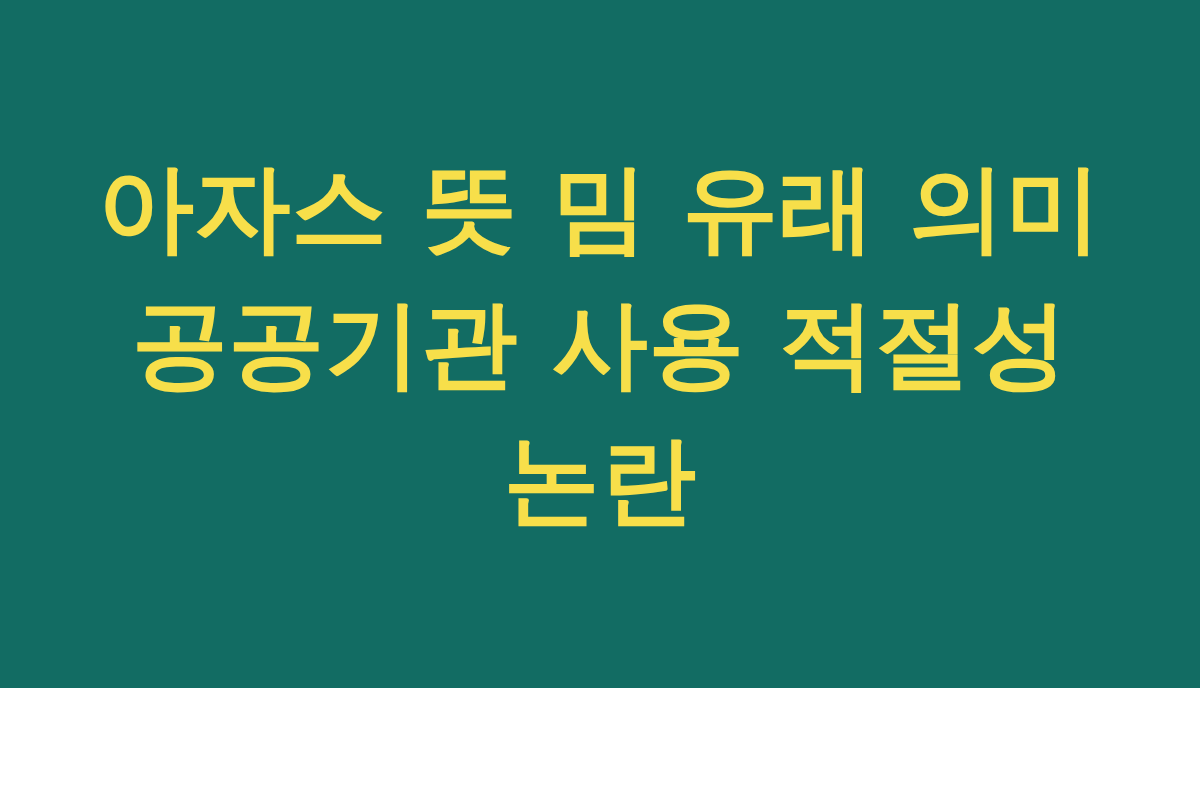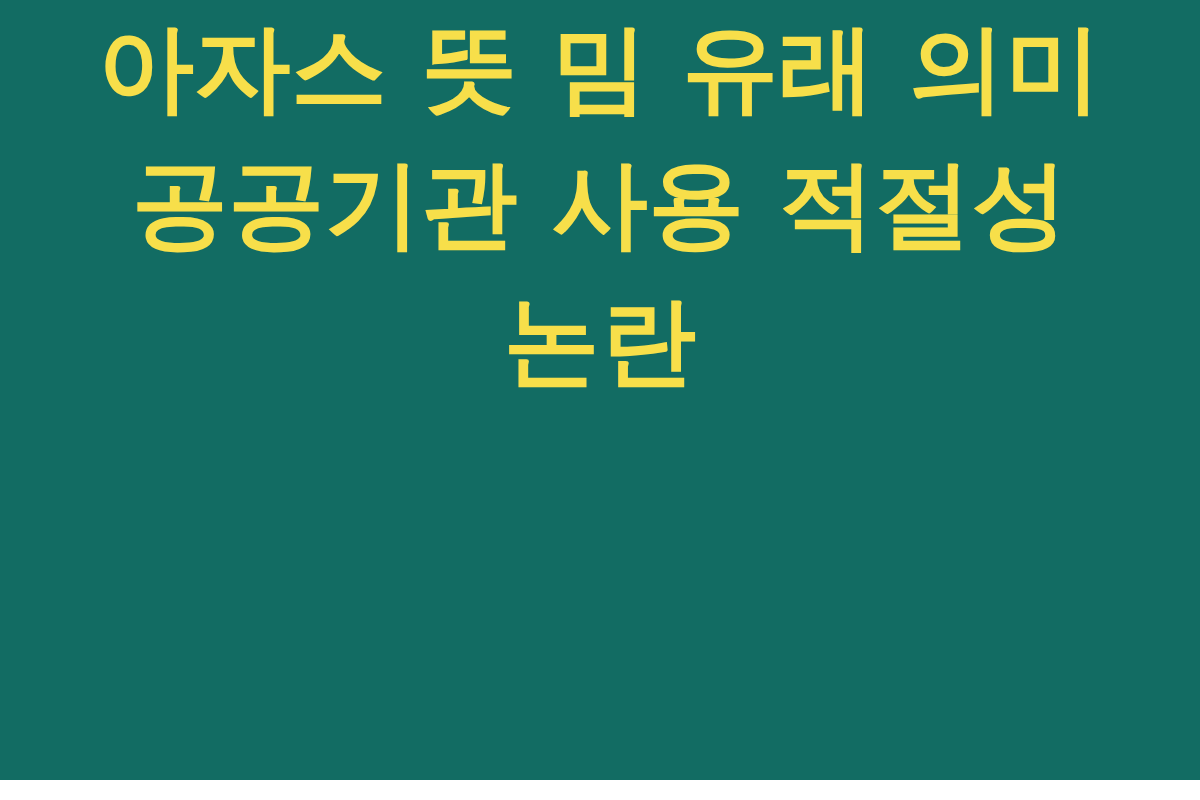--- a/index.html
+++ b/index.html
@@ -11,23 +11,24 @@
   body {
     width: 1200px;
     height: 800px;
     overflow: hidden;
     font-family: "DejaVu Sans", "Liberation Sans", sans-serif;
   }
 
   #thumbnail-card {
     position: relative;
     width: 1200px;
-    height: 780px;
+    height: 688px;
     box-sizing: border-box;
     display: flex;
+    align-items: center;
     justify-content: center;
     background-color: #126c63;
   }
 
   #headline-block {
     width: 1060px;
     text-align: center;
     padding: 0 10px;
     box-sizing: border-box;
   }

